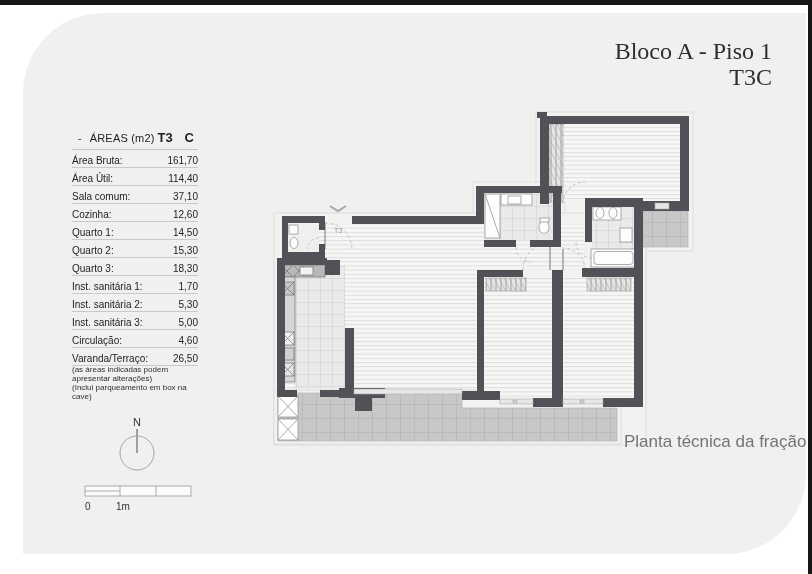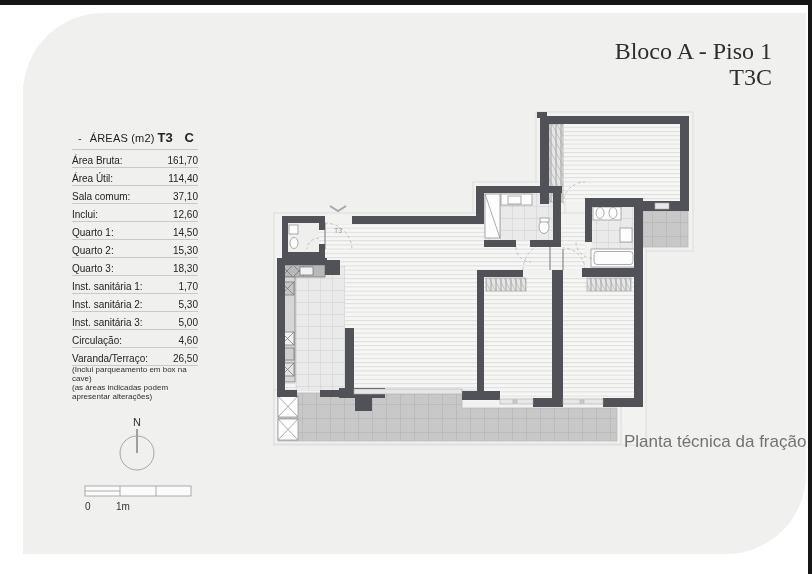--- a/index.html
+++ b/index.html
@@ -74,21 +74,21 @@
       </div>
       <div class="arow">
         <span class="alabel">Área Útil:</span>
         <span class="avalue">114,40</span>
       </div>
       <div class="arow">
         <span class="alabel">Sala comum:</span>
         <span class="avalue">37,10</span>
       </div>
       <div class="arow">
-        <span class="alabel">Inclui:</span>
+        <span class="alabel">Cozinha:</span>
         <span class="avalue">12,60</span>
       </div>
       <div class="arow">
         <span class="alabel">Quarto 1:</span>
         <span class="avalue">14,50</span>
       </div>
       <div class="arow">
         <span class="alabel">Quarto 2:</span>
         <span class="avalue">15,30</span>
       </div>
@@ -110,25 +110,25 @@
       </div>
       <div class="arow">
         <span class="alabel">Circulação:</span>
         <span class="avalue">4,60</span>
       </div>
       <div class="arow">
         <span class="alabel">Varanda/Terraço:</span>
         <span class="avalue">26,50</span>
       </div>
       <div class="arow noteplain">
+        <span class="alabel">(as áreas indicadas podem apresentar alterações)</span>
+        <span class="avalue"></span>
+      </div>
+      <div class="arow noteplain">
         <span class="alabel">(Inclui parqueamento em box na cave)</span>
-        <span class="avalue"></span>
-      </div>
-      <div class="arow noteplain">
-        <span class="alabel">(as áreas indicadas podem apresentar alterações)</span>
         <span class="avalue"></span>
       </div>
     </div>
 </div>
 
 <svg class="plan" width="510" height="360" viewBox="0 0 510 360">
   <defs>
     <pattern id="pWood" width="8" height="4.2" patternUnits="userSpaceOnUse">
       <rect width="8" height="4.2" fill="#f6f6f5"></rect>
       <line x1="0" y1="0.5" x2="8" y2="0.5" stroke="#dedede" stroke-width="1"></line>

